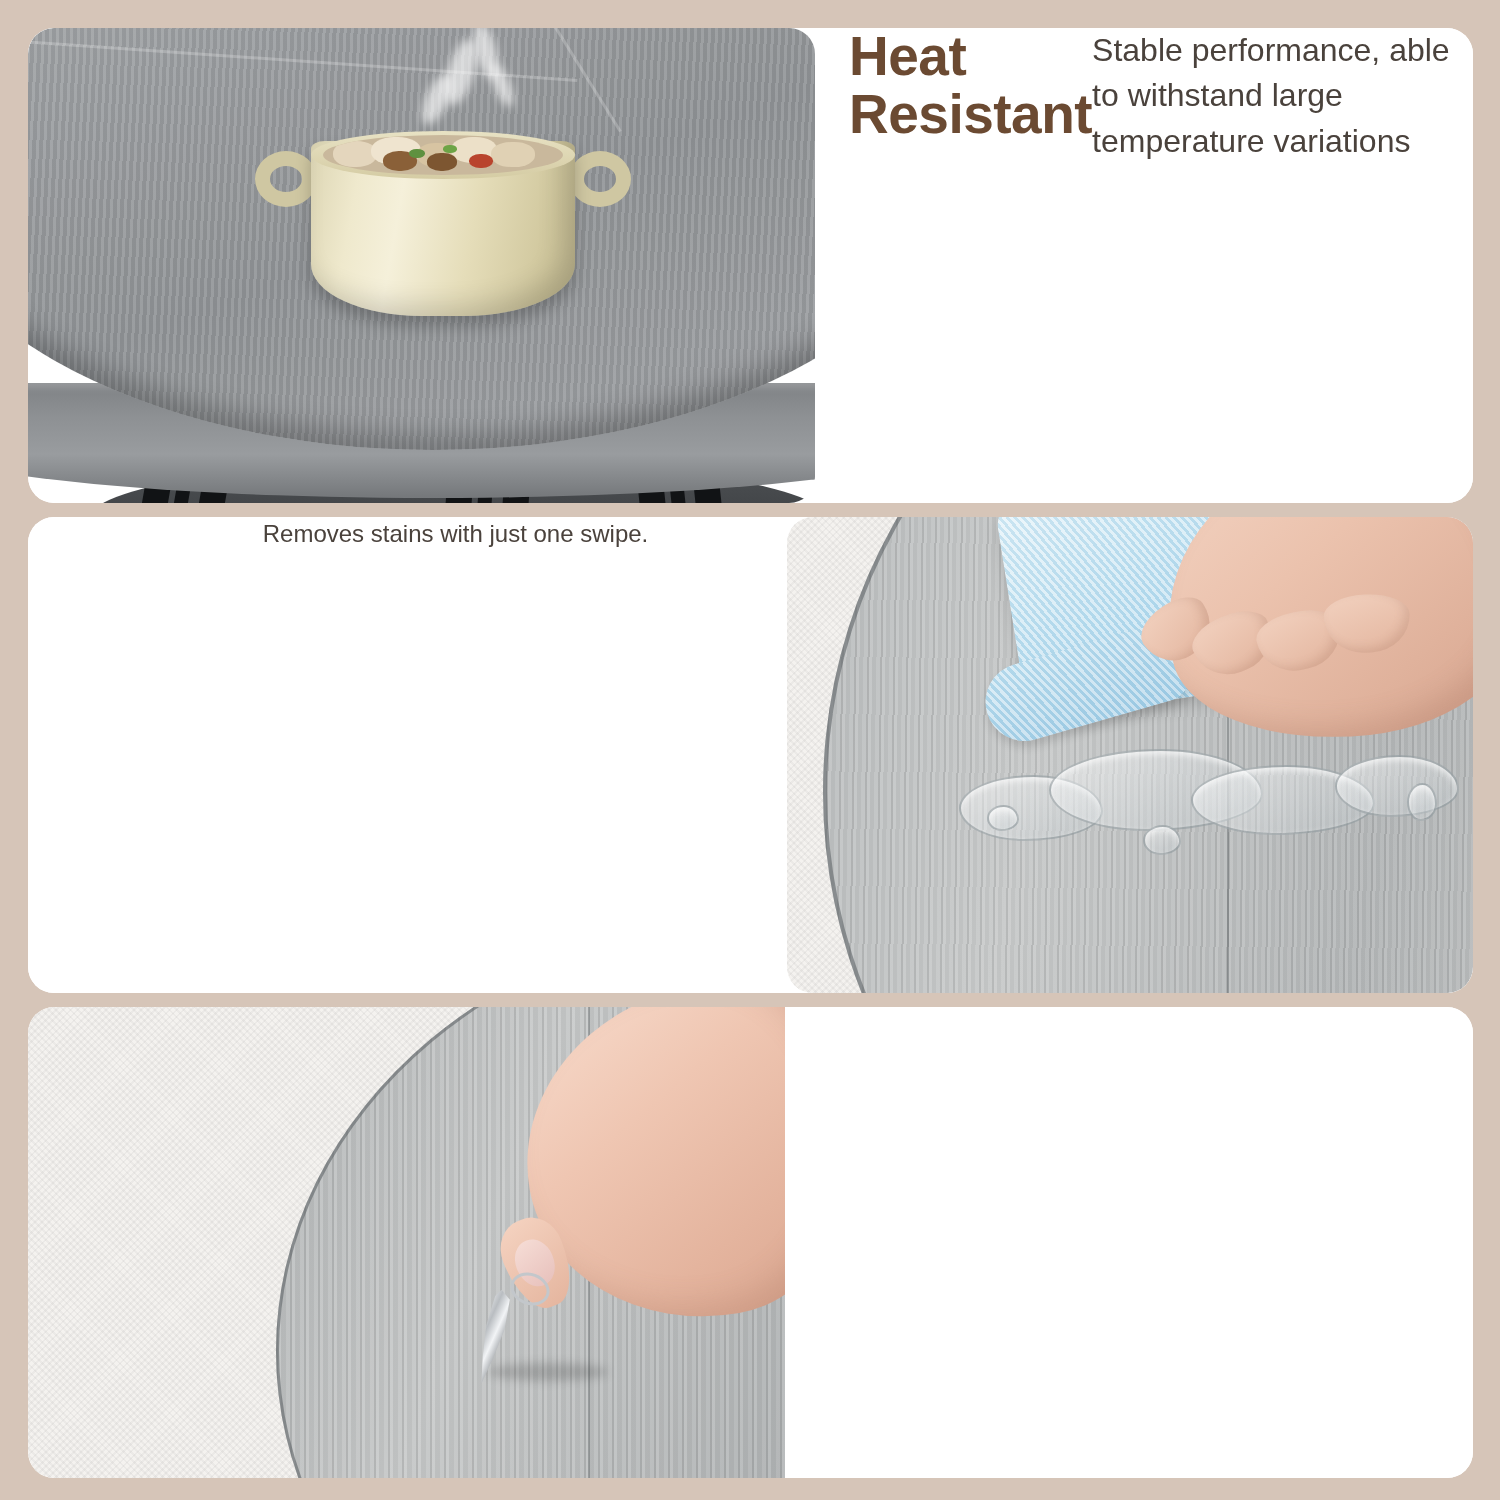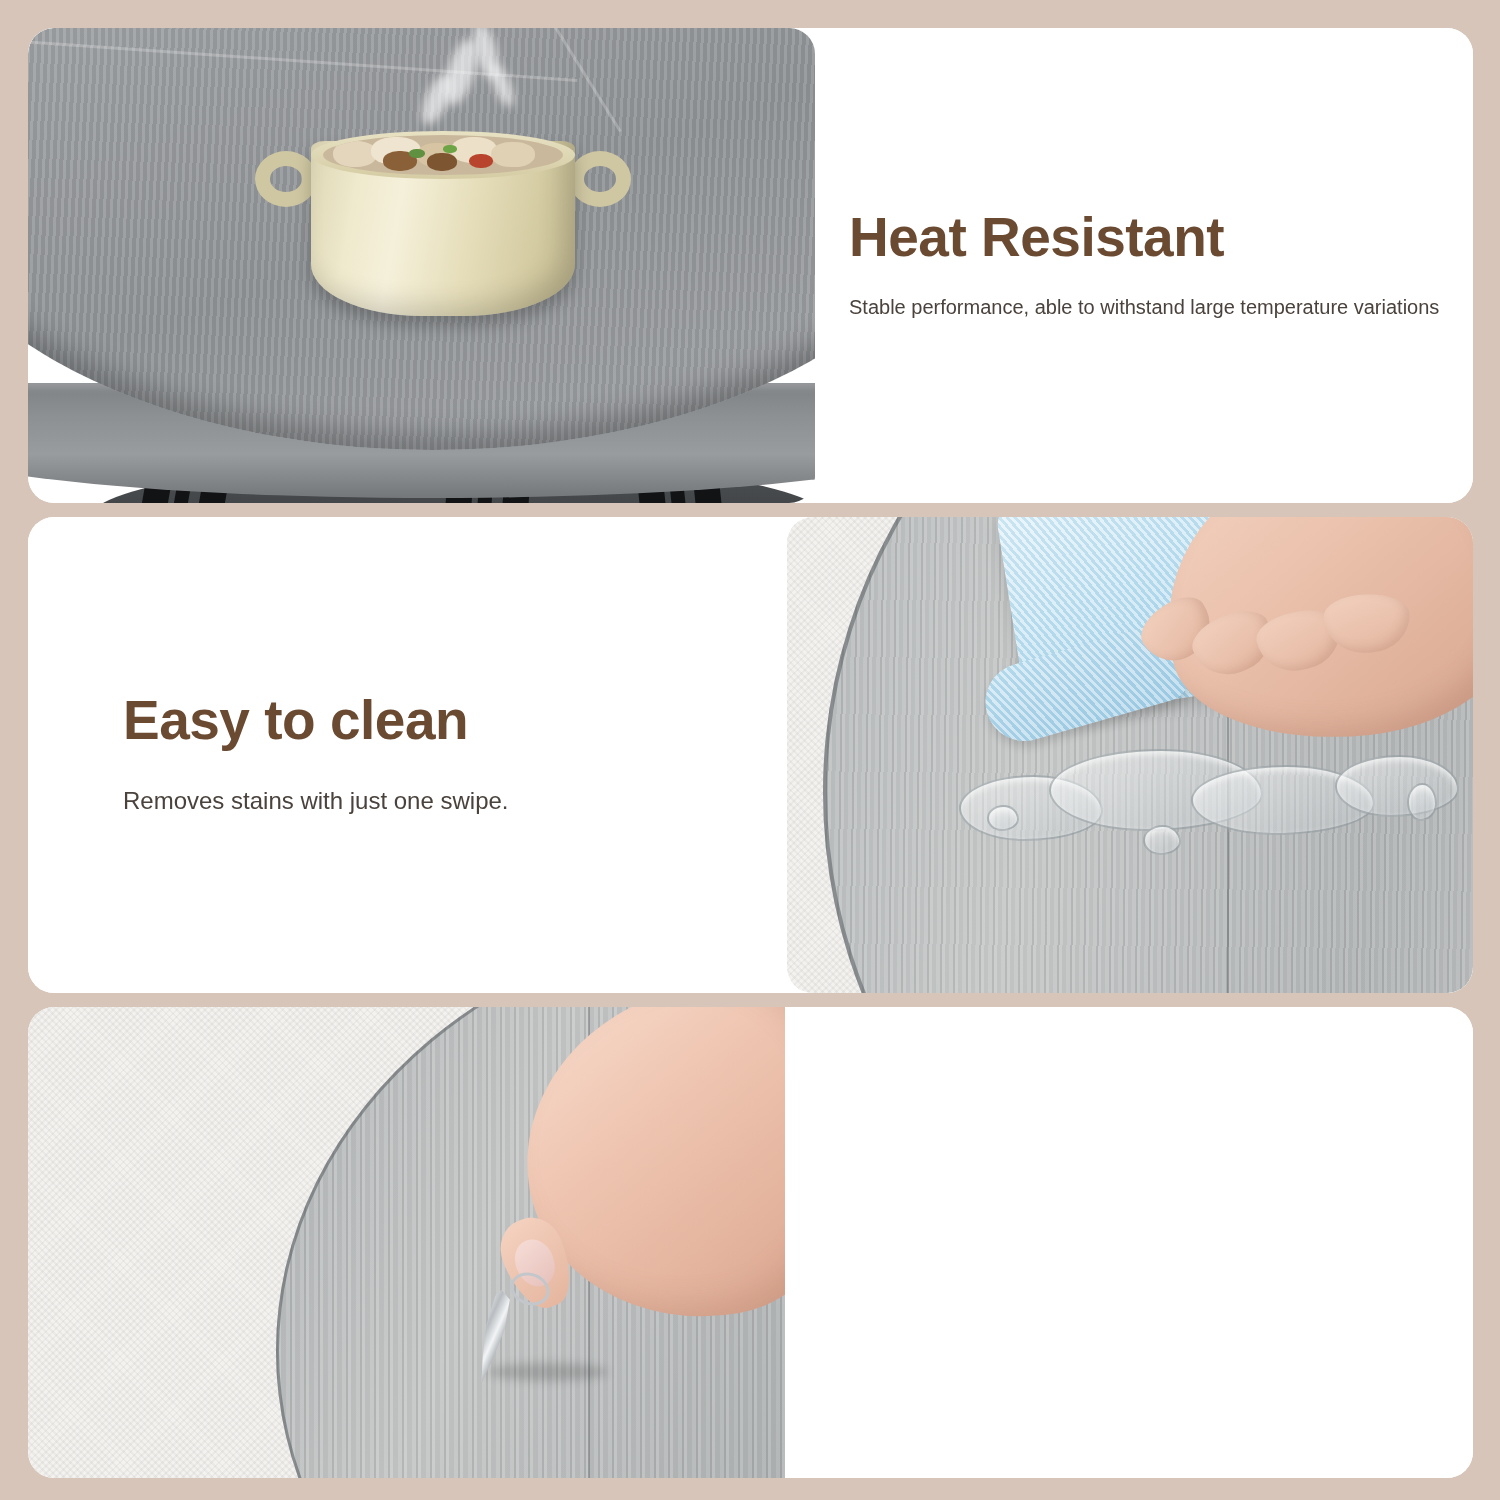--- a/index.html
+++ b/index.html
@@ -43,40 +43,40 @@
   .photo-left  { left: 0;  width: 787px; border-radius: 26px 26px 26px 26px; }
   .photo-right { right: 0; width: 686px; border-radius: 26px; }
 
   
   .textpane {
     position: absolute;
     top: 0;
     height: 100%;
     background: #fff;
     display: flex;
-    flex-direction: column;
+    flex-direction: row;
     justify-content: center;
   }
   .tp-right { right: 0; width: 658px; padding-left: 34px; box-sizing: border-box; }
   .tp-left  { left: 0;  width: 760px; padding-left: 95px; box-sizing: border-box; }
 
   .heading {
     color: #6b4a32;
     font-weight: bold;
     letter-spacing: -0.5px;
     margin: 0 0 26px 0;
     line-height: 1.05;
   }
   .h-1 { font-size: 55px; }
   .h-2 { font-size: 55px; margin-bottom: 34px; }
   .h-3 { font-size: 55px; }
 
   .subtext {
     color: #4a423c;
-    font-size: 20px;
+    font-size: 32px;
     line-height: 1.42;
     margin: 0;
     max-width: 600px;
   }
   .st-2 { font-size: 24px; }
 
   
   .p1-bg {
     position: absolute; inset: 0;
     background: #ffffff;
@@ -409,21 +409,20 @@
 
     <div class="textpane tp-right">
       <h2 class="heading h-1">Heat Resistant</h2>
       <p class="subtext">Stable performance, able to withstand large temperature variations</p>
     </div>
   </div>
 
   <div class="card" id="card-2">
 
     <div class="textpane tp-left">
-      <h2 class="heading h-2">Easy to clean</h2>
       <p class="subtext st-2">Removes stains with just one swipe.</p>
     </div>
 
     <div class="photo photo-right">
       <div class="woodmat"></div>
 
       <div class="tabletop2">
         <div class="plank-line" style="left:404px; top:120px; height:760px;"></div>
 
       </div>

